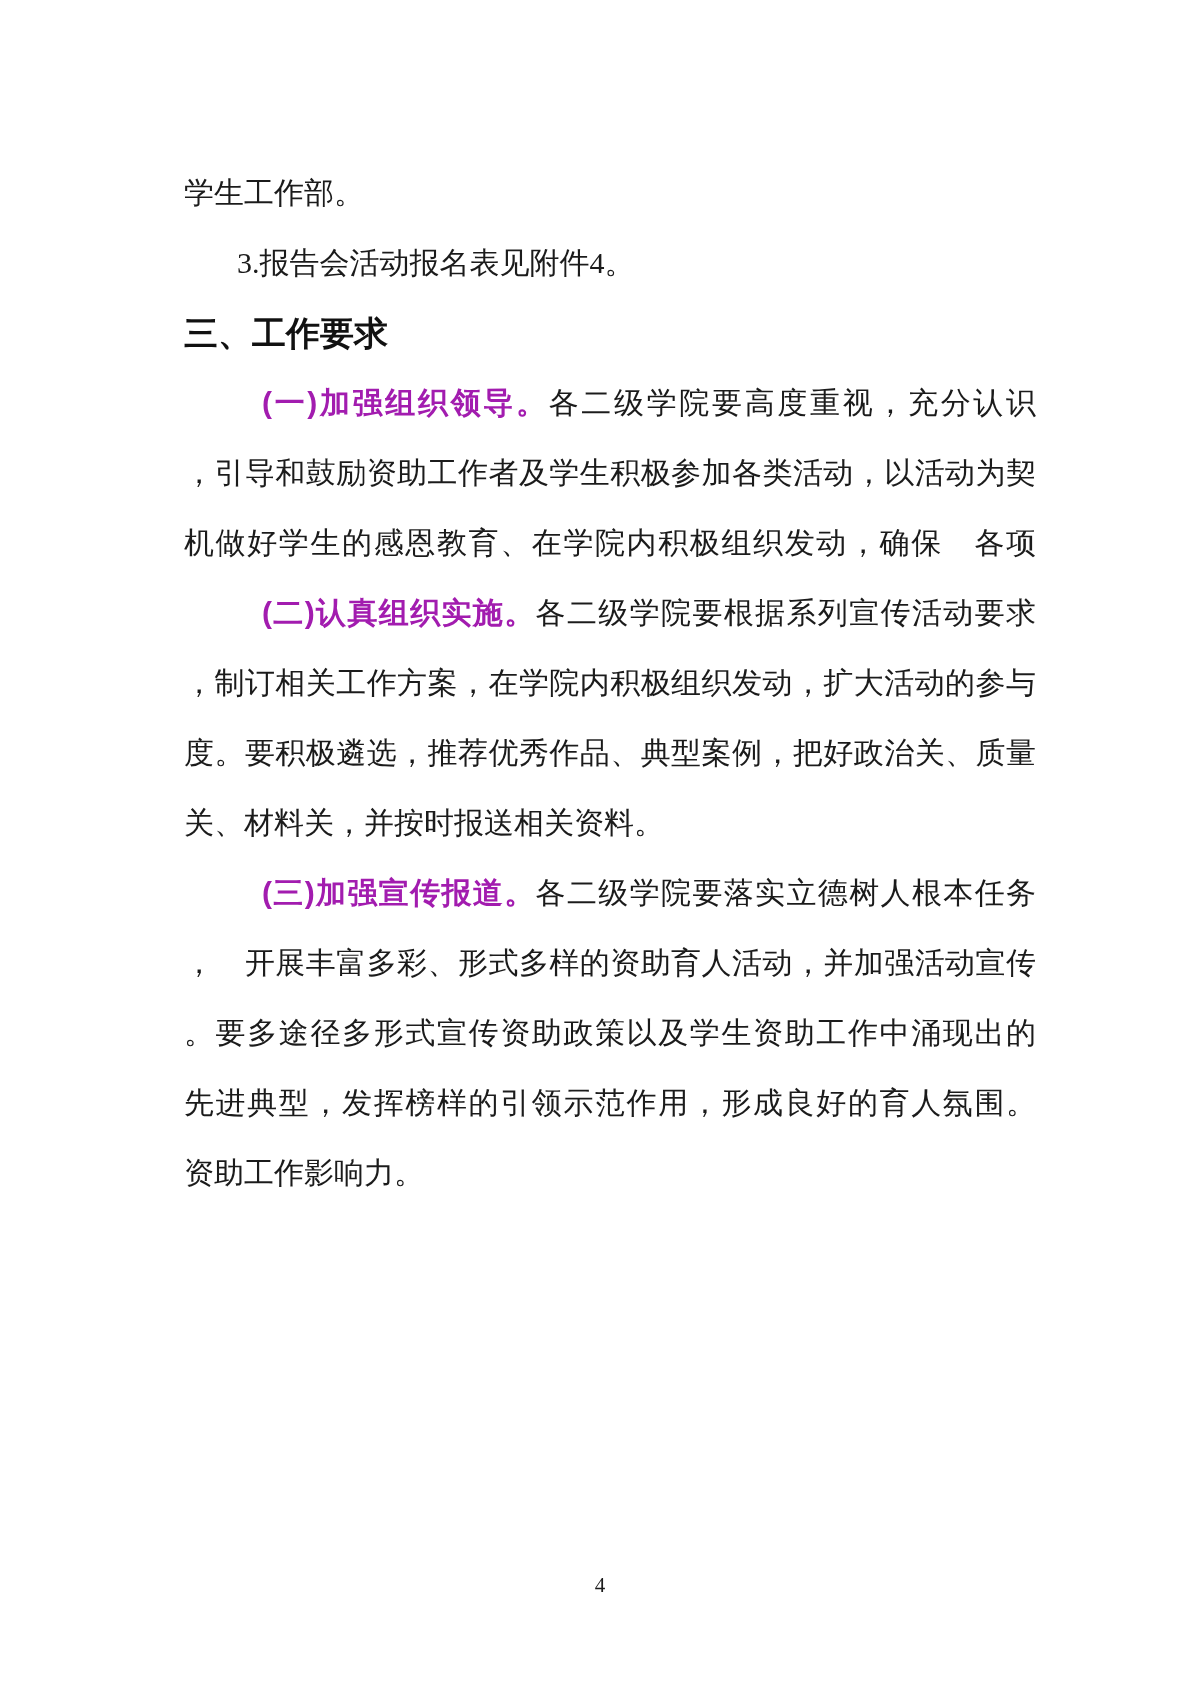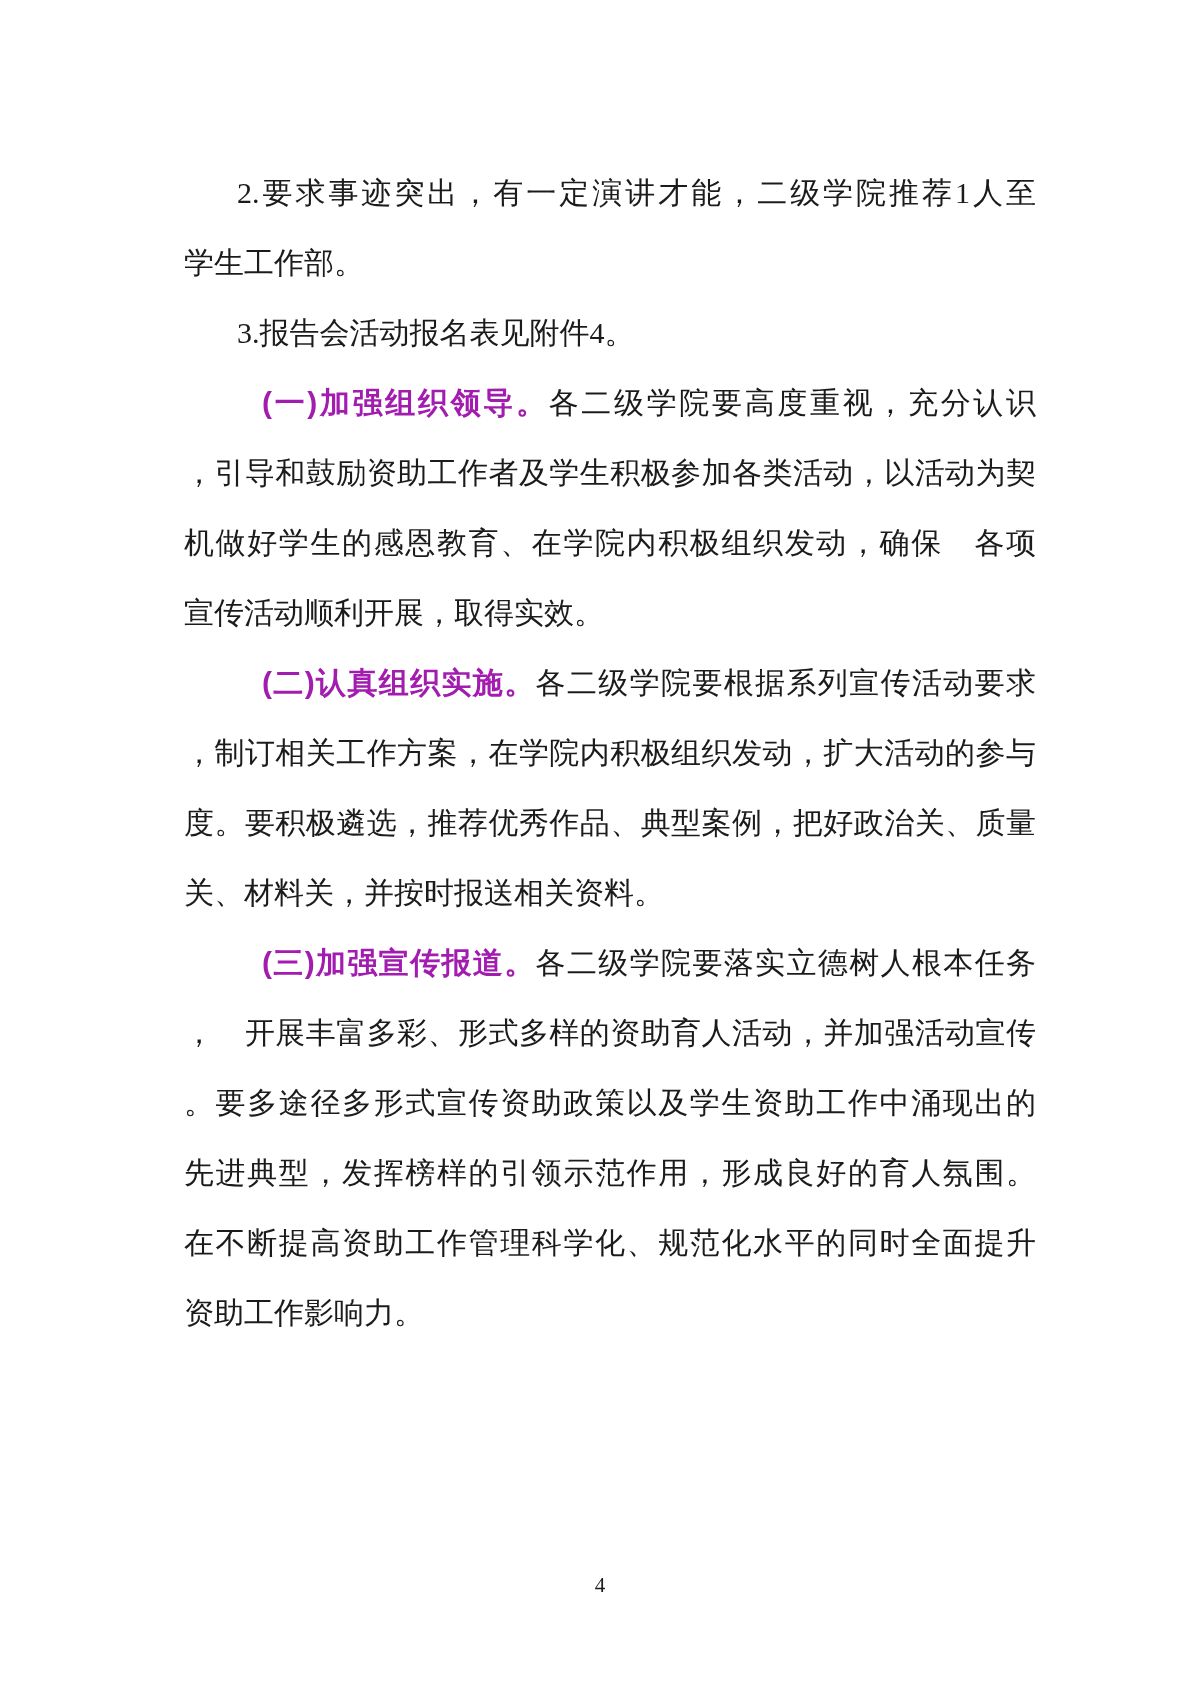--- a/index.html
+++ b/index.html
@@ -69,39 +69,37 @@
     line-height: 26px;
     color: #1b1b1b;
   }
 </style>
 </head>
 <body>
 
 <div class="page">
   <div class="doc-body">
 
-    <div class="line jl indent-num">2.要求事迹突出，有一定演讲才能，二级学院推荐1人至</div>
     <div class="line last">学生工作部。</div>
 
     <div class="line last indent-num">3.报告会活动报名表见附件4。</div>
 
+    <div class="line section-heading">三、工作要求</div>
 
     <div class="line jl indent-item"><span class="lead">(一)加强组织领导。</span><span>各二级学院要高度重视，充分认识</span></div>
     <div class="line jl">，引导和鼓励资助工作者及学生积极参加各类活动，以活动为契</div>
     <div class="line jl">机做好学生的感恩教育、在学院内积极组织发动，确保　各项</div>
-    <div class="line last">宣传活动顺利开展，取得实效。</div>
 
     <div class="line jl indent-item"><span class="lead">(二)认真组织实施。</span><span>各二级学院要根据系列宣传活动要求</span></div>
     <div class="line jl">，制订相关工作方案，在学院内积极组织发动，扩大活动的参与</div>
     <div class="line jl">度。要积极遴选，推荐优秀作品、典型案例，把好政治关、质量</div>
     <div class="line last">关、材料关，并按时报送相关资料。</div>
 
     <div class="line jl indent-item"><span class="lead">(三)加强宣传报道。</span><span>各二级学院要落实立德树人根本任务</span></div>
     <div class="line jl">，　开展丰富多彩、形式多样的资助育人活动，并加强活动宣传</div>
     <div class="line jl">。要多途径多形式宣传资助政策以及学生资助工作中涌现出的</div>
     <div class="line jl">先进典型，发挥榜样的引领示范作用，形成良好的育人氛围。</div>
-    <div class="line jl">在不断提高资助工作管理科学化、规范化水平的同时全面提升</div>
     <div class="line last">资助工作影响力。</div>
 
   </div>
 
   <div class="page-number">4</div>
 </div>
 
 </body></html>

